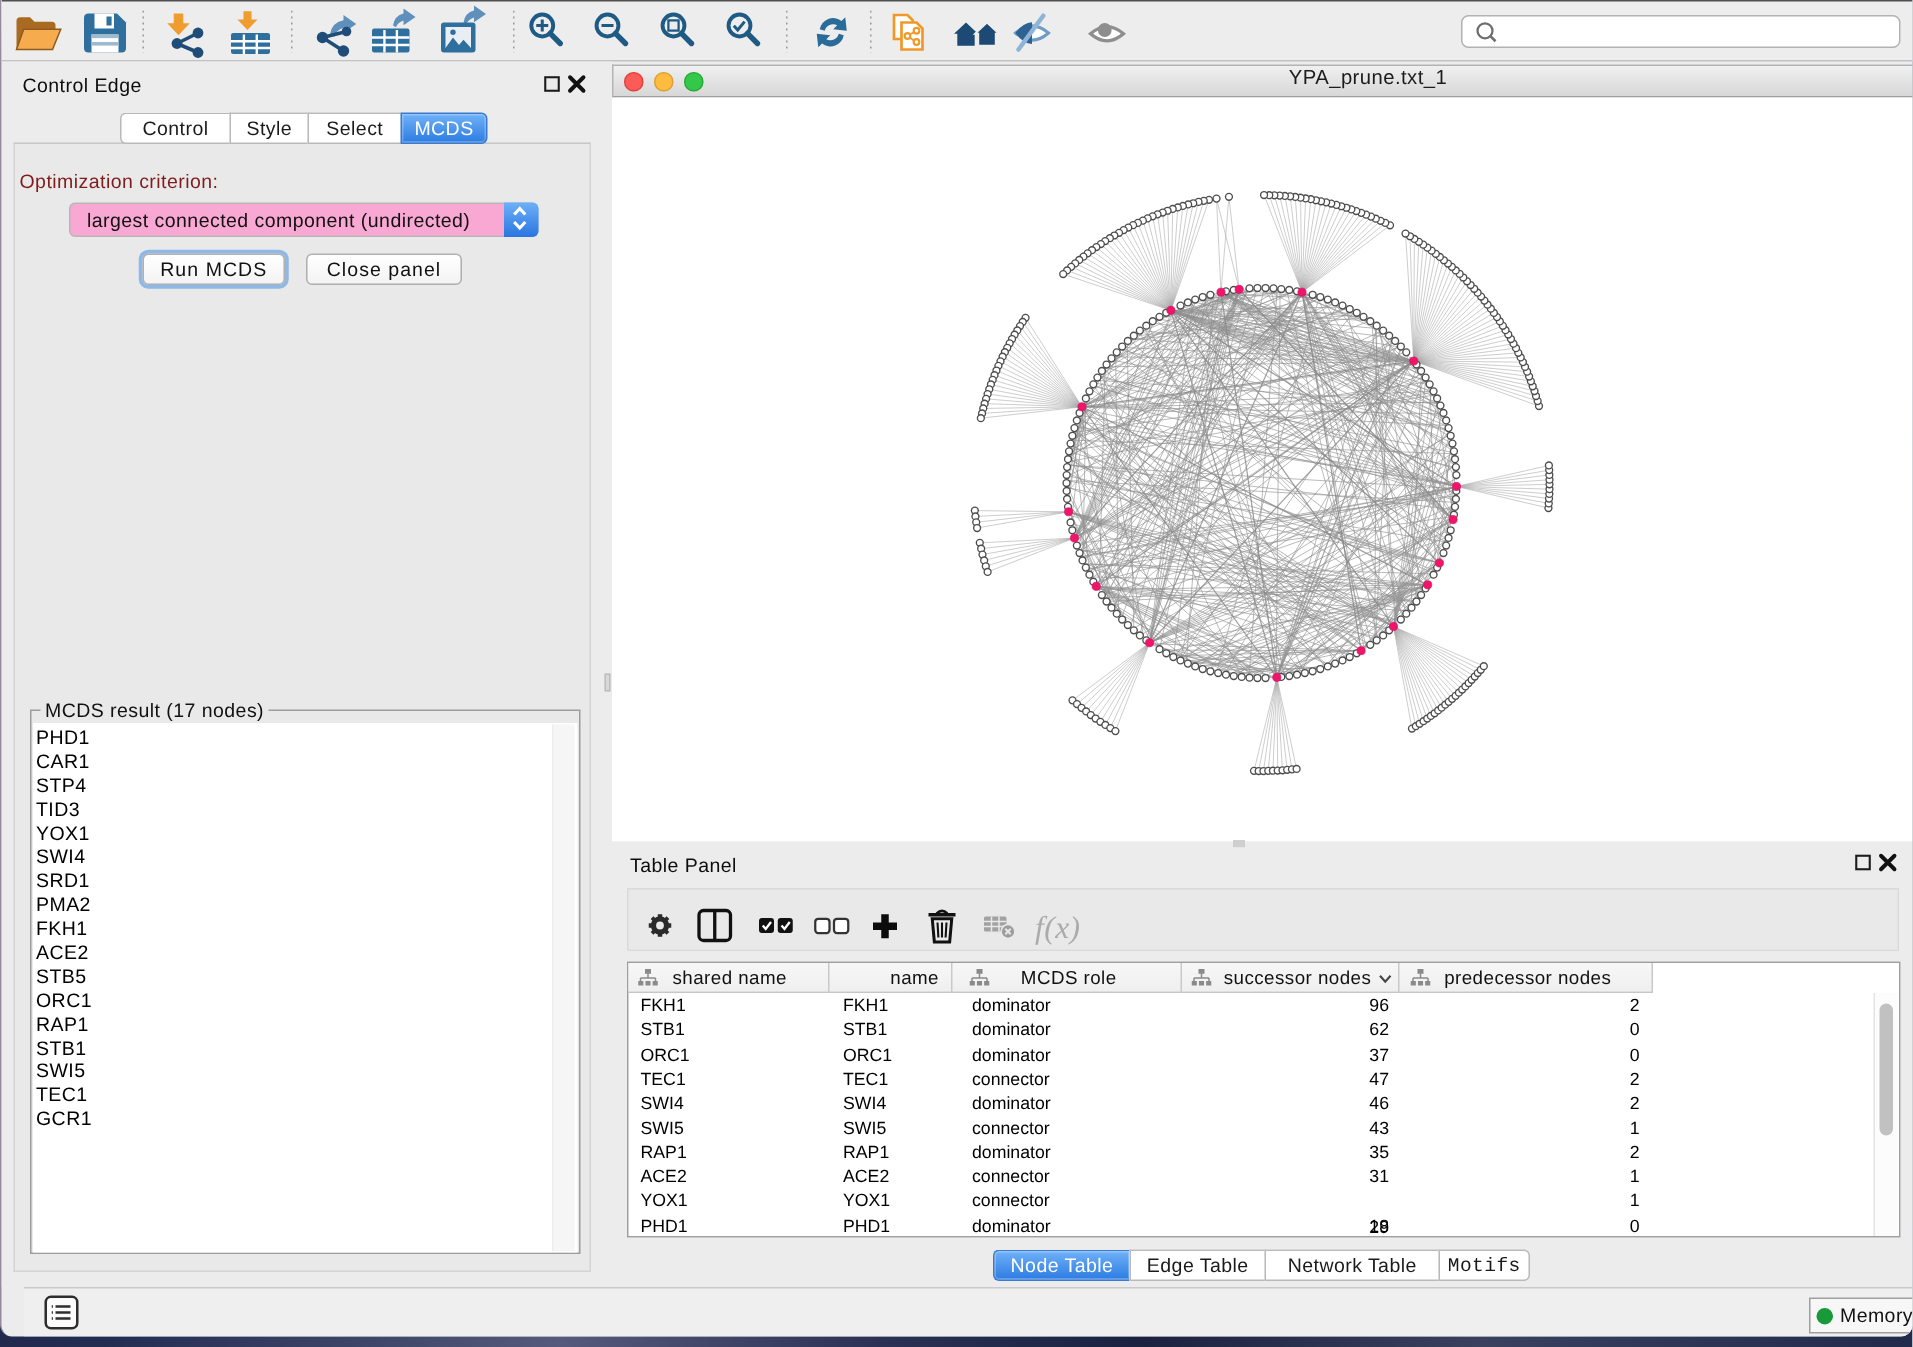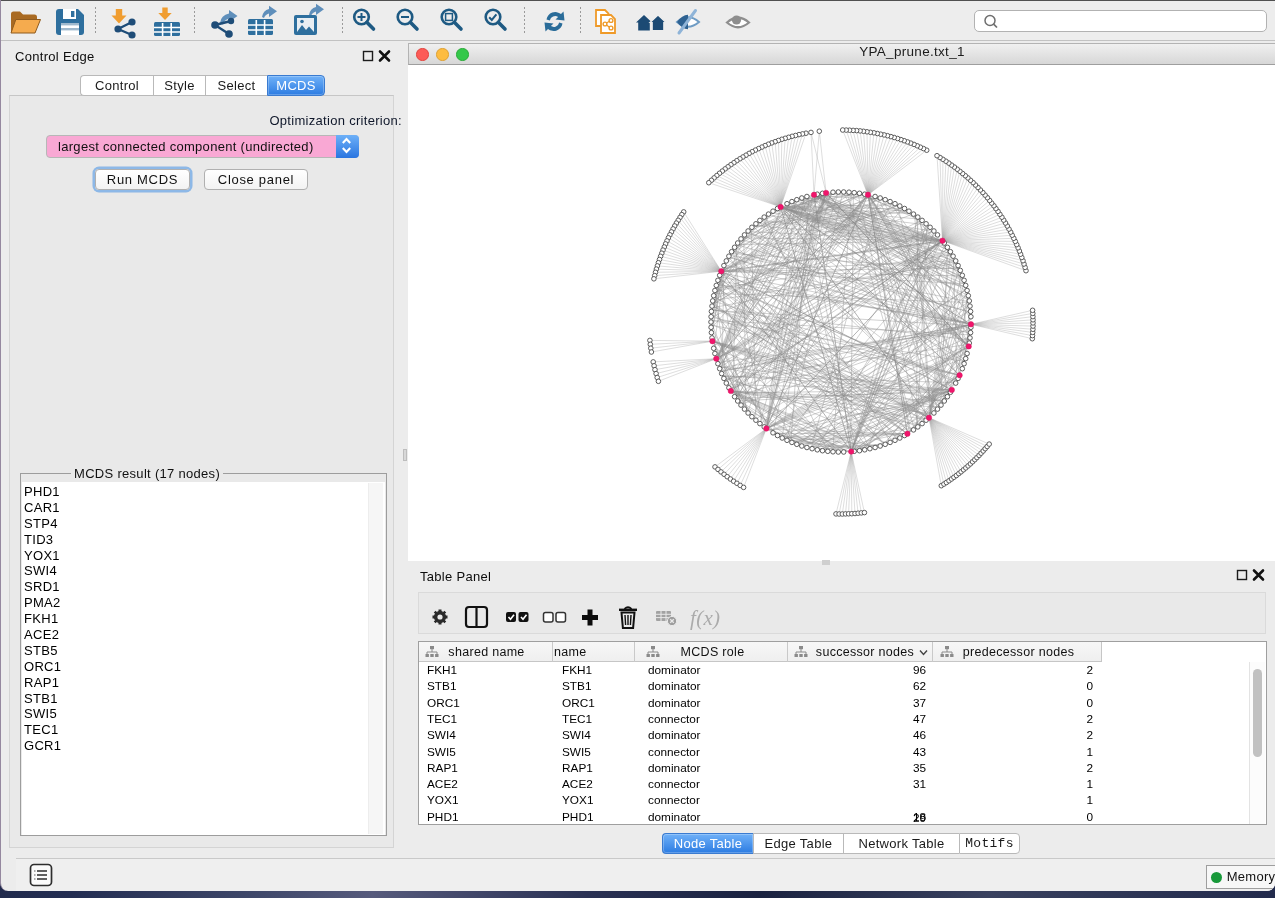--- a/index.html
+++ b/index.html
@@ -24,32 +24,32 @@
 #cp-inner { position:absolute; left:8px; top:54px; width:385px; height:753px;
   background:#e9e9e9; border:1px solid #d4d4d4; border-top:1px solid #c6c6c6; }
 .tabs { position:absolute; display:flex; }
 .tab { height:21px; line-height:19px; background:#fff; border:1px solid #b9b9b9;
   border-right:none; color:#1a1a1a; text-align:center; font-size:13px; }
 .tab.first { border-radius:4px 0 0 4px; }
 .tab.last { border-right:1px solid #b9b9b9; border-radius:0 4px 4px 0; }
 .tab.sel { background:linear-gradient(#70b1f8,#2c7ce2); color:#fff;
   border-color:#3a7bd0; box-shadow:inset 0 0 0 1px rgba(255,255,255,.25); }
 #cp-tabs { left:79px; top:34px; }
-#opt-label { position:absolute; left:0; top:72px; width:401px; text-align:right; color:#0f172a; }
+#opt-label { position:absolute; left:12px; top:72px; width:401px; text-align:left; color:#7f1d1d; }
 #combo { position:absolute; left:45px; top:94px; width:313px; height:23px; background:#f9a8d4;
   border:1px solid #b7b7b7; border-radius:4px; line-height:21px; padding-left:11px; color:#111; }
 #combo-btn { position:absolute; right:-1px; top:-1px; width:23px; height:23px; border-radius:0 4px 4px 0;
   background:linear-gradient(#6db0f8,#2a75e0); }
 .btn { position:absolute; height:21px; letter-spacing:0.7px; background:linear-gradient(#ffffff,#f3f3f3);
   border:1px solid #b0b0b0; border-radius:4px; text-align:center; line-height:19px; color:#111; }
 #btn-run { left:94px; top:128px; width:95px; box-shadow:0 0 0 2.5px rgba(110,167,229,.75); }
 #btn-close { left:203px; top:128px; width:104px; }
 #gbox { position:absolute; left:19px; top:432px; width:367px; height:363px;
   border:1px solid #9d9d9d; }
-#gbox-label { position:absolute; left:6px; top:-8px; background:#e9e9e9; padding:0 3px; color:#111;margin-left:44px; }
+#gbox-label { position:absolute; left:6px; top:-8px; background:#e9e9e9; padding:0 3px; color:#111; }
 #mlist { position:absolute; left:1px; top:8px; width:363px; height:353px; background:#fff; padding-top:2px; }
 #mlist .it { height:15.9px; line-height:15.9px; padding-left:2px; font-size:13px; color:#000; }
 #mlist-sb { position:absolute; right:2px; top:1px; width:15px; height:351px;
   background:#f6f6f6; border-left:1px solid #ededed; }
 #vsplit { position:absolute; left:401px; top:41px; width:6px; height:817px; background:#ececec; }
 
 #net-title { position:absolute; left:407px; top:43px; width:868px; height:22px;
   background:linear-gradient(#f0f0f0,#d7d7d7); border:1px solid #b3b3b3; border-bottom:1px solid #9e9e9e; }
 #net-title .txt { position:absolute; left:0; top:0; width:1006px; text-align:center; line-height:15px; font-size:13.5px; color:#1c1c1c; }
 .tl { position:absolute; top:4px; width:12.5px; height:12.5px; border-radius:50%; }
@@ -1284,21 +1284,21 @@
           </g>
   </svg>
   </div>
   <div id="tbl">
     <div id="thead">
       <div class="hsep" style="left:133px;"></div>
       <div class="hsep" style="left:215px;"></div>
       <div class="hsep" style="left:368px;"></div>
       <div class="hsep" style="left:513px;"></div>
       <div class="hlab" style="left:0;width:135px;text-align:center;">shared name</div>
-      <div class="hlab" style="left:135px;width:72px;text-align:left;">name</div>
+      <div class="hlab" style="left:135px;width:72px;text-align:right;">name</div>
       <div class="hlab" style="left:217px;width:153px;text-align:center;">MCDS role</div>
       <div class="hlab" style="left:391px;width:110px;text-align:center;">successor nodes</div>
       <div class="hlab" style="left:515px;width:169px;text-align:center;">predecessor nodes</div>
       <svg width="14" height="14" style="position:absolute;left:6px;top:3px;">
 <rect x="5" y="1" width="4" height="3.2" fill="#8a8a8a"></rect>
 <path d="M7,4 L7,7 M2,7 L12,7 M2,7 L2,9 M12,7 L12,9" stroke="#8a8a8a" stroke-width="1"></path>
 <rect x="0.5" y="9" width="3.4" height="3" fill="#8a8a8a"></rect>
 <rect x="5.3" y="9" width="3.4" height="3" fill="#8a8a8a"></rect>
 <rect x="10.1" y="9" width="3.4" height="3" fill="#8a8a8a"></rect>
 </svg>

